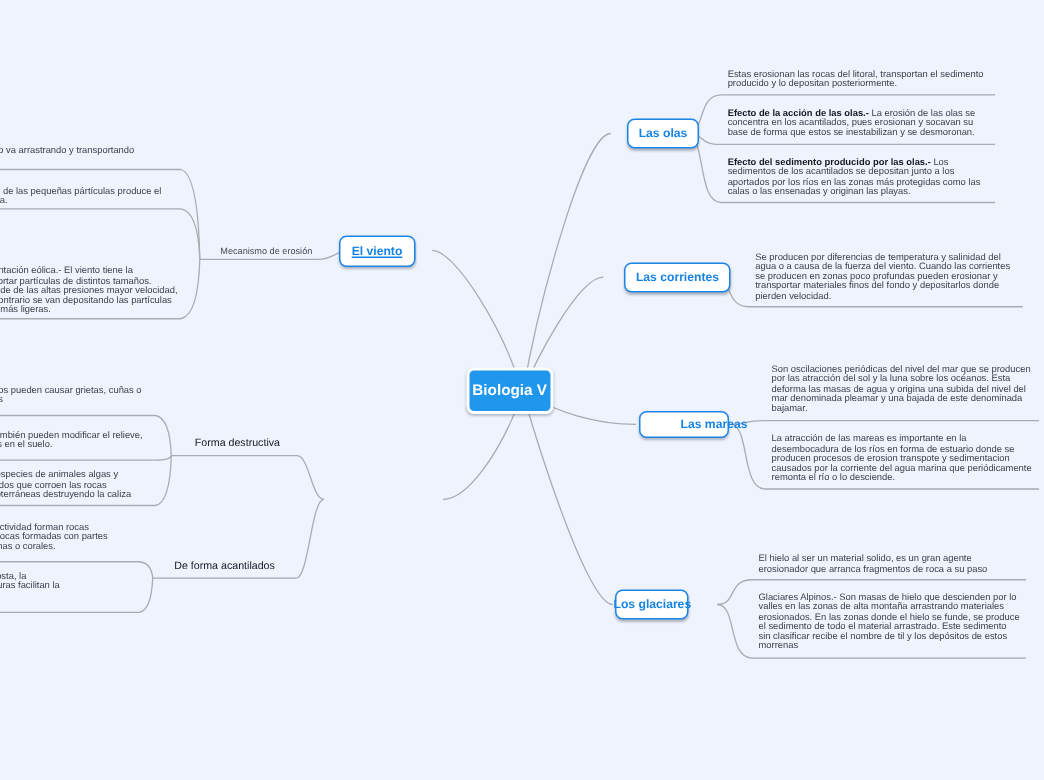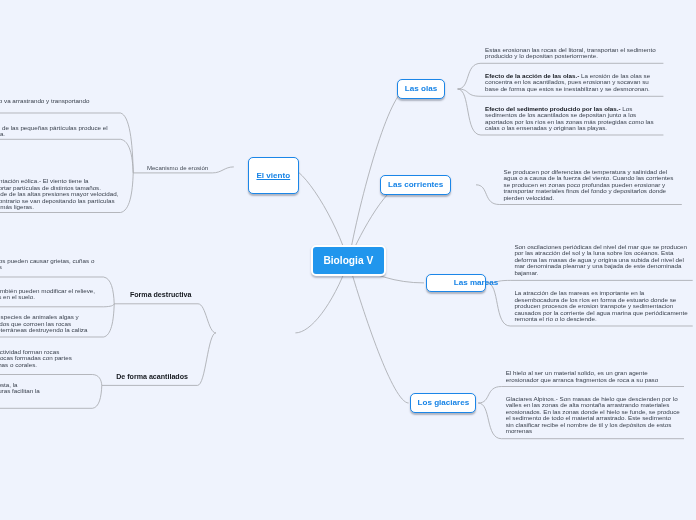--- a/index.html
+++ b/index.html
@@ -11,21 +11,21 @@
   svg#links path{fill:none;stroke:#a9abb0;stroke-width:.85;}
   .node{position:absolute;background:#fff;border:1.5px solid #1b86e8;border-radius:5px;color:#1683e6;
         font-weight:bold;font-size:8.1px;display:flex;align-items:center;justify-content:center;
         white-space:nowrap;box-shadow:0 1.1px 1.6px rgba(50,60,80,.34);box-sizing:border-box;}
   .central{position:absolute;background:#2196ed;border:2.2px solid #fff;border-radius:5px;color:#fff;
         font-weight:bold;font-size:10.2px;display:flex;align-items:center;justify-content:center;
         white-space:nowrap;box-sizing:border-box;box-shadow:0 1.2px 1.8px rgba(50,60,80,.30);}
   .leaf{position:absolute;font-size:6.25px;color:#3a414d;}
   .leaf .ln{height:6.55px;line-height:6.55px;white-space:nowrap;}
   .leaf b{font-weight:bold;color:#14181e;}
-  .sublabel{position:absolute;font-weight:bold;font-size:7.1px;line-height:7.1px;color:#14181e;white-space:nowrap;}
+  .sublabel{position:absolute;font-weight:normal;font-size:7.1px;line-height:7.1px;color:#14181e;white-space:nowrap;}
   .sublabel.light{font-weight:normal;font-size:6.1px;color:#434a55;}
 </style>
 </head>
 <body>
 
 <div id="canvas">
   <svg id="links" viewBox="0 0 696 520" width="696" height="520">
     <g>
       <path d="M348.5,262.0 C359.8,197.8 389.6,89.0 407.1,89.0"></path>
       <path d="M348.5,262.0 C355.1,243.0 385.7,184.8 402.2,184.8"></path>
@@ -53,36 +53,36 @@
       <path d="M133.2,172.9 C132.6,141.8 129.6,115.4 120.5,113.0 L-62.0,113.0"></path>
       <path d="M133.2,172.9 C132.6,155.4 129.6,140.6 120.5,139.3 L-62.0,139.3"></path>
       <path d="M133.2,172.9 C132.6,193.5 129.6,210.9 120.5,212.5 L-62.0,212.5"></path>
       <path d="M114.2,303.8 C113.7,289.9 111.2,278.1 103.5,277.0 L-79.0,277.0"></path>
       <path d="M114.2,303.8 C113.7,305.4 111.2,306.7 103.5,306.8 L-79.0,306.8"></path>
       <path d="M114.2,303.8 C113.7,321.1 111.2,335.7 103.5,337.0 L-79.0,337.0"></path>
       <path d="M101.8,385.4 C101.3,379.7 99.2,374.9 92.5,374.5 L-90.0,374.5"></path>
       <path d="M101.8,385.4 C101.3,397.3 99.2,407.4 92.5,408.3 L-90.0,408.3"></path>
     </g>
   </svg>
-  <div class="central" style="left:310.8px;top:245.2px;width:75px;height:30.4px;">
+  <div class="central" style="left:310.8px;top:245.2px;width:58px;height:30.4px;">
       <span>Biologia V</span>
     </div>
-  <div class="node" style="left:248px;top:157.0px;width:50.7px;height:37px;text-decoration:underline;">
+  <div class="node" style="left:226px;top:157.0px;width:50.7px;height:21px;text-decoration:underline;">
       <span>El viento</span>
     </div>
-  <div class="node" style="left:397px;top:79.2px;width:48.0px;height:19.5px;">
+  <div class="node" style="left:418px;top:79.2px;width:48.0px;height:19.5px;">
       <span>Las olas</span>
     </div>
-  <div class="node" style="left:380px;top:175.0px;width:71.3px;height:19.5px;">
+  <div class="node" style="left:416px;top:175.0px;width:71.3px;height:19.5px;">
       <span>Las corrientes</span>
     </div>
   <div class="node" style="left:425.8px;top:273.8px;width:60.4px;height:18.1px;padding-left:40px;">
       <span>Las mareas</span>
     </div>
-  <div class="node" style="left:410.4px;top:393.3px;width:66px;height:19.4px;">
+  <div class="node" style="left:410.4px;top:393.3px;width:49px;height:19.4px;">
       <span>Los glaciares</span>
     </div>
   <div class="leaf" style="left:485.10px;top:46.60px;">
     <div class="ln"><span>Estas erosionan las rocas del litoral, transportan el sedimento</span></div>
     <div class="ln"><span>producido y lo depositan posteriormente.</span></div>
   </div>
   <div class="leaf" style="left:485.10px;top:72.90px;">
     <div class="ln"><b>Efecto de la acción de las olas.-</b><span> La erosión de las olas se</span></div>
     <div class="ln"><span>concentra en los acantilados, pues erosionan y socavan su</span></div>
     <div class="ln"><span>base de forma que estos se inestabilizan y se desmoronan.</span></div>

